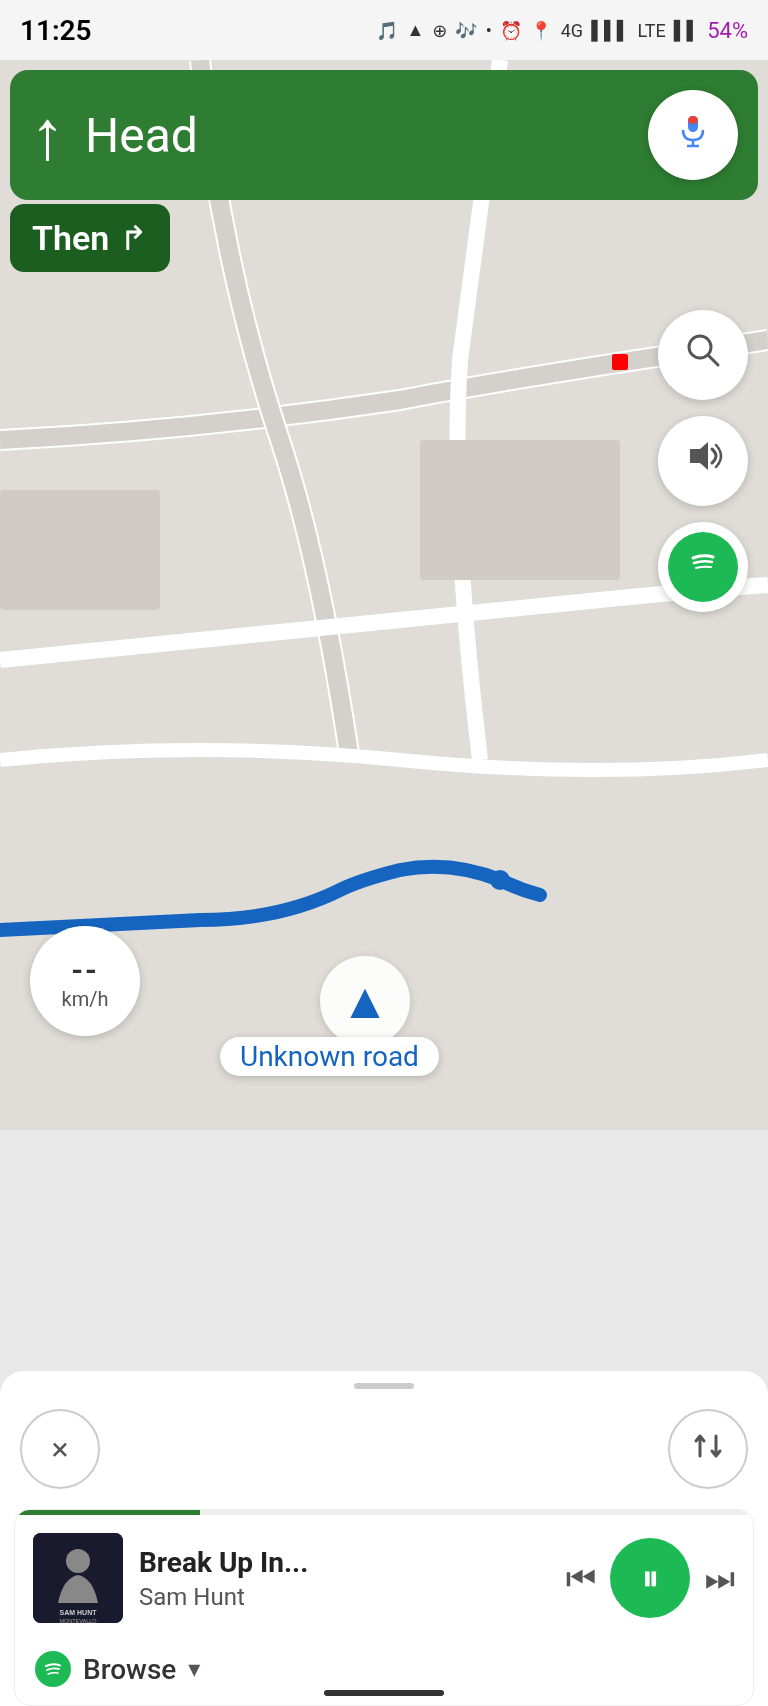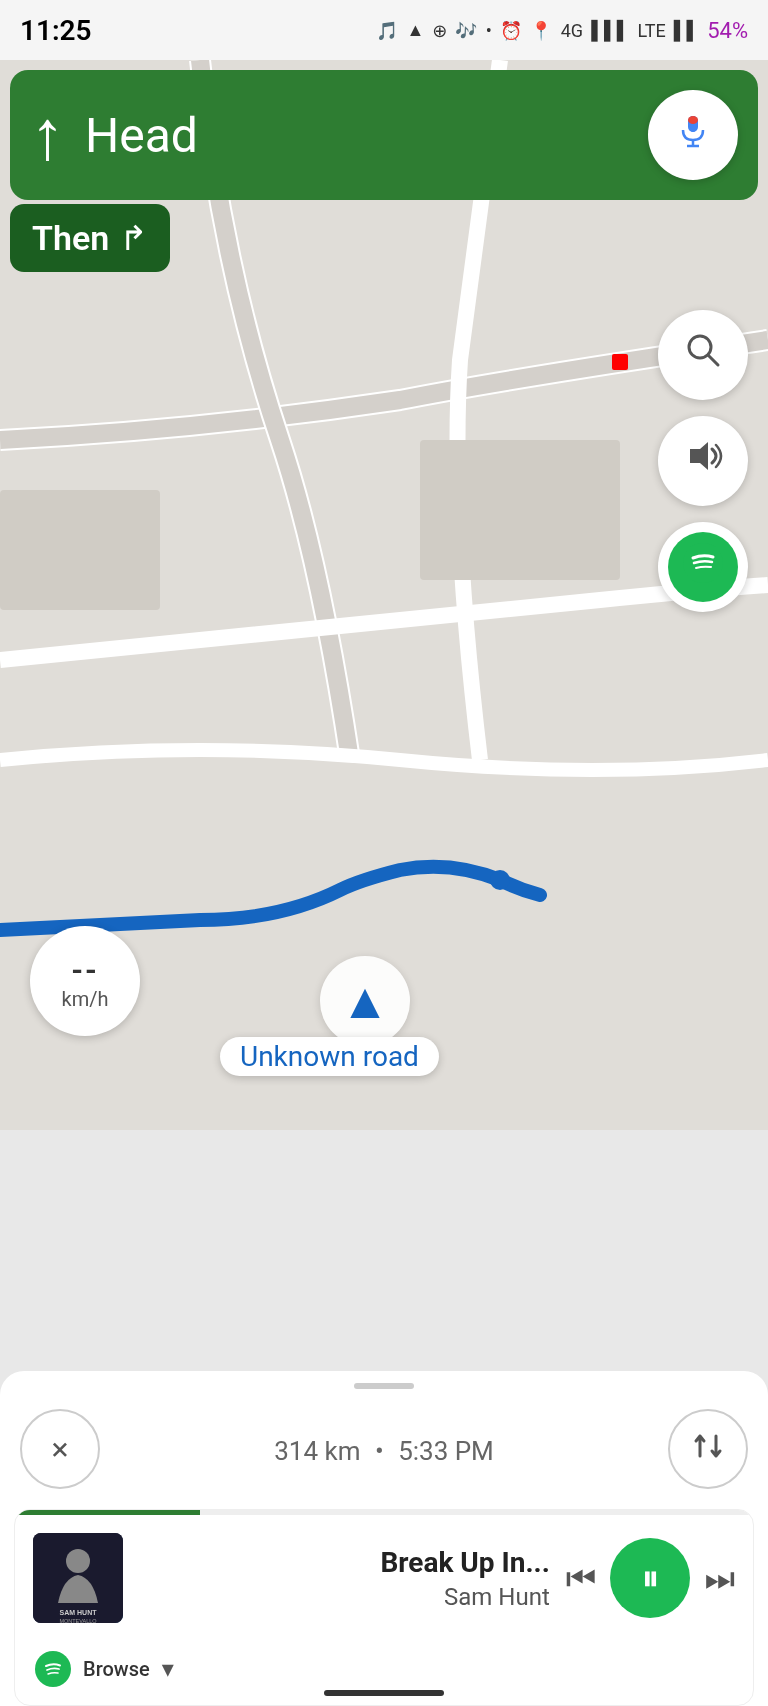--- a/index.html
+++ b/index.html
@@ -319,21 +319,20 @@
       color: #555;
     }
 
     
     .music-player {
       margin: 10px 14px 0;
       background: white;
       border-radius: 16px;
       border: 1px solid #eee;
       overflow: hidden;
-      text-align: right;
     }
 
     .music-progress-bar {
       height: 5px;
       background: #eee;
       position: relative;
     }
     .music-progress-fill {
       height: 100%;
       background: #2e7d32;
@@ -421,21 +420,21 @@
       border-radius: 50%;
       background: #1DB954;
       display: flex;
       align-items: center;
       justify-content: center;
       color: white;
       font-size: 18px;
       flex-shrink: 0;
     }
     .browse-text {
-      font-size: 20px;
+      font-size: 28px;
       font-weight: 500;
       color: #333;
     }
     .browse-chevron {
       font-size: 24px;
       color: #555;
     }
 
     
     .home-indicator {
@@ -579,25 +578,20 @@
 
 <div class="unknown-road-label">Unknown road</div>
 
 <div class="bottom-panel">
   <div class="drag-handle"></div>
 
   <div class="trip-info">
     <div class="cancel-btn">×</div>
 
     <div class="trip-time-info">
-      <div class="trip-details">
-        <span>314 km</span>
-        <span class="dot-separator">•</span>
-        <span>5:33 PM</span>
-      </div>
     </div>
 
     <div class="routes-btn">
       <span>
         <svg width="40" height="40" viewBox="0 0 40 40" fill="none" xmlns="http://www.w3.org/2000/svg">
           <path d="M12 30 L12 10 L8 15 M12 10 L16 15" stroke="#555" stroke-width="3" stroke-linecap="round" stroke-linejoin="round" fill="none"></path>
           <path d="M28 10 L28 30 L24 25 M28 30 L32 25" stroke="#555" stroke-width="3" stroke-linecap="round" stroke-linejoin="round" fill="none"></path>
         </svg>
       </span>
     </div>

